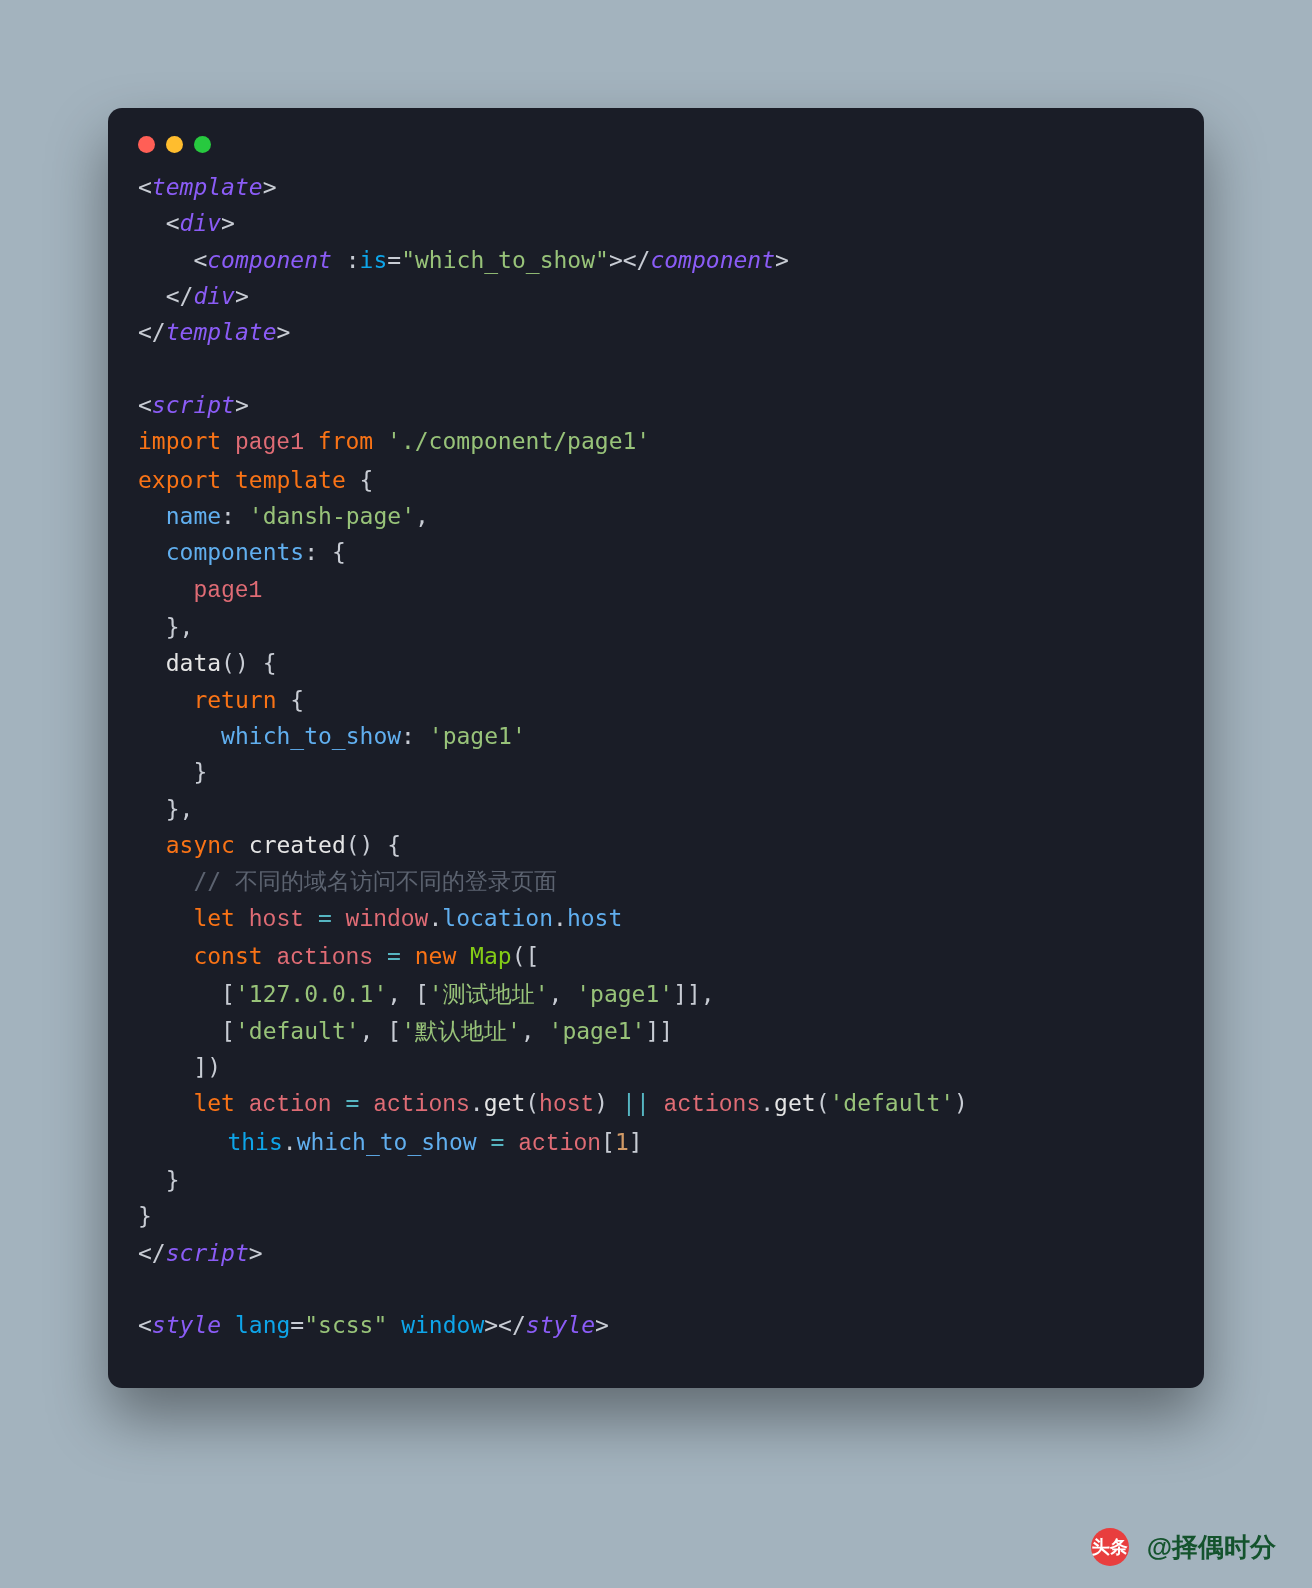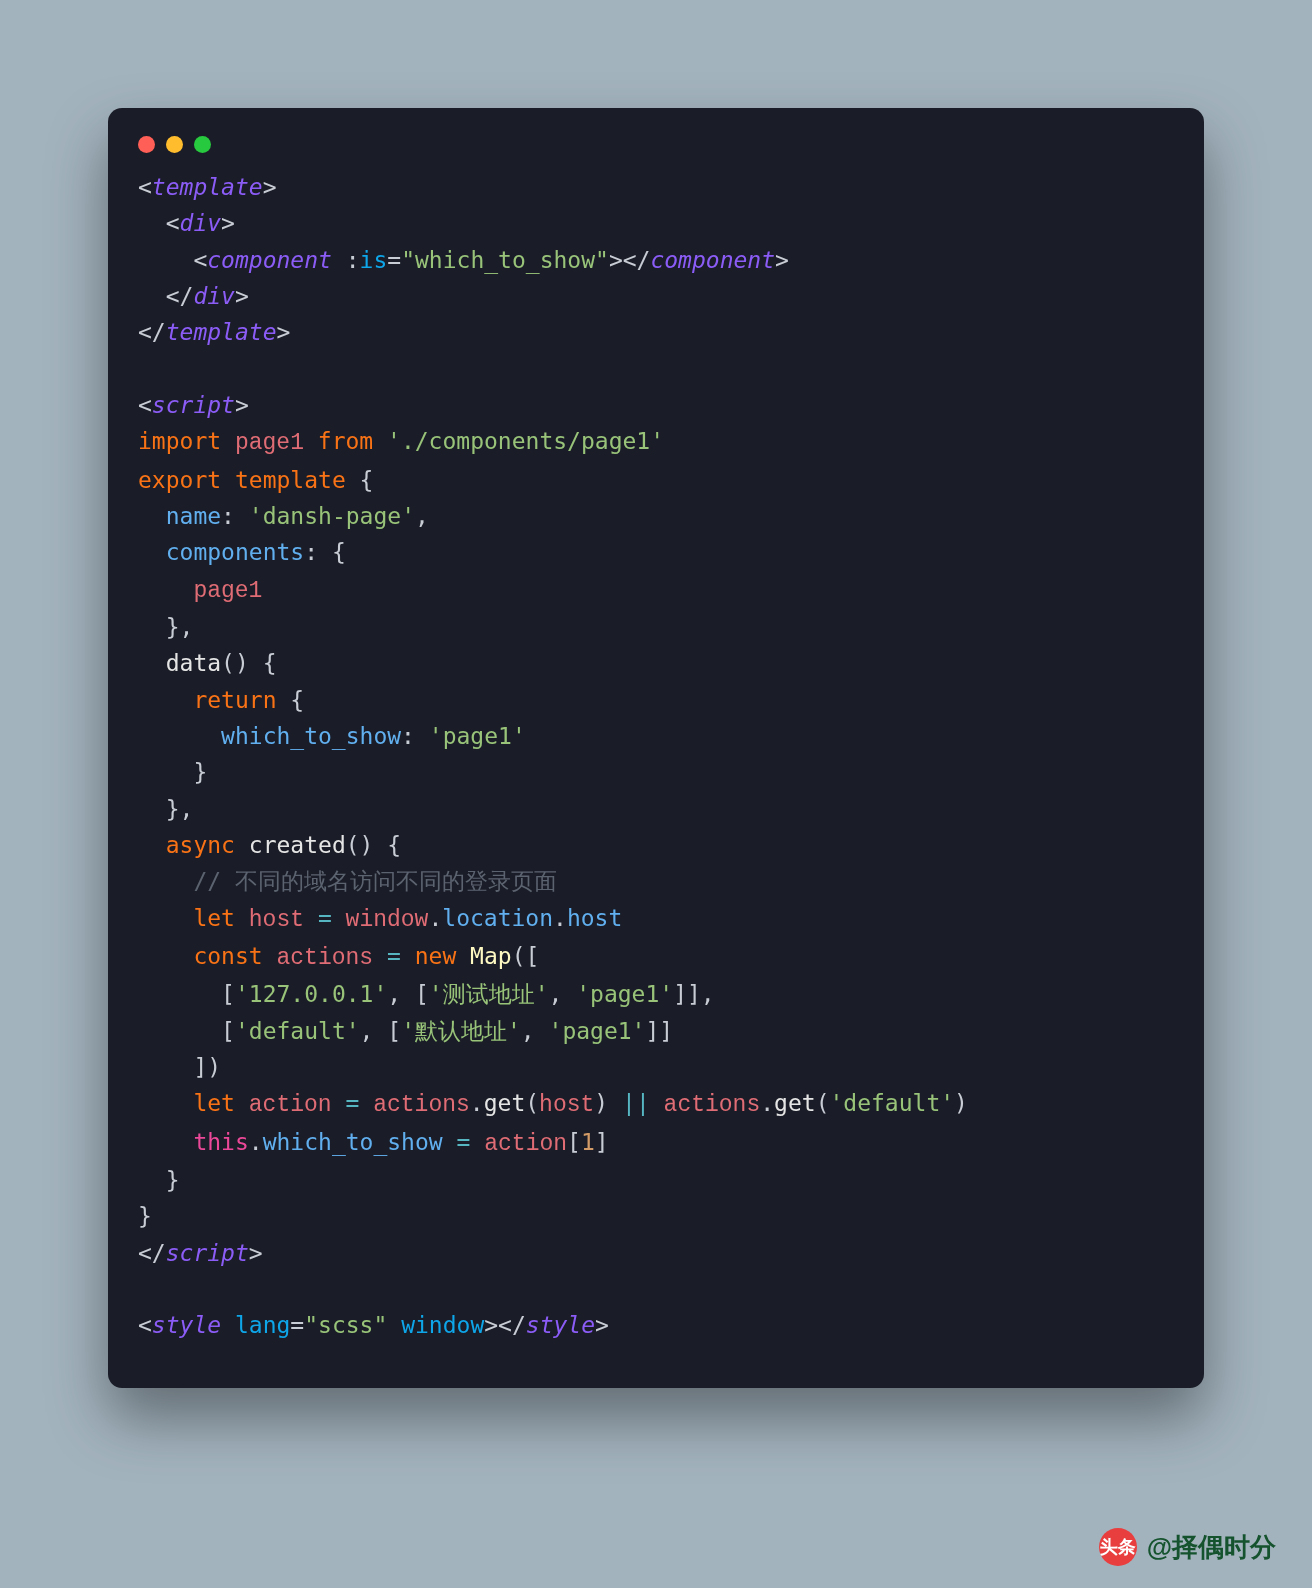--- a/index.html
+++ b/index.html
@@ -39,33 +39,33 @@
     white-space: pre;
   }
   .c-punc   { color: #c8ccd4; }
   .c-tag    { color: #8b5cf6; font-style: italic; }
   .c-attr   { color: #0ea5e9; }
   .c-str    { color: #98c379; }
   .c-kw     { color: #f97316; }
   .c-id     { color: #e06c75; font-family: Liberation Mono, monospace; }
   .c-prop   { color: #61afef; }
   .c-func   { color: #e5e5e5; }
-  .c-class  { color: #fef9c3; }
+  .c-class  { color: #84cc16; }
   .c-num    { color: #d19a66; }
   .c-com    { color: #5c6370; }
-  .c-this   { color: #ec4899; }
+  .c-this   { color: #0ea5e9; margin-left: 34px; }
   .c-op     { color: #56b6c2; }
 
   .watermark {
     position: absolute;
     right: 36px;
     bottom: 22px;
     display: flex;
     align-items: center;
-    gap: 10px;
+    gap: 18px;
     font-family: -apple-system, "PingFang SC", "Microsoft YaHei", sans-serif;
   }
   .wm-logo {
     width: 38px; height: 38px; border-radius: 50%;
     background: #e83e3e;
     display: flex; align-items: center; justify-content: center;
     color: #fff; font-size: 18px; font-weight: 700;
   }
   .wm-text { color: #14532d; font-size: 26px; font-weight: 600; }
 </style>
@@ -78,21 +78,21 @@
     <div class="dot yellow"></div>
     <div class="dot green"></div>
   </div>
   <pre class="code" id="code"><span class="c-punc">&lt;</span><span class="c-tag">template</span><span class="c-punc">&gt;</span>
 <span class="c-punc">  </span><span class="c-punc">&lt;</span><span class="c-tag">div</span><span class="c-punc">&gt;</span>
 <span class="c-punc">    </span><span class="c-punc">&lt;</span><span class="c-tag">component</span><span class="c-punc"> </span><span class="c-punc">:</span><span class="c-attr">is</span><span class="c-punc">=</span><span class="c-str">"which_to_show"</span><span class="c-punc">&gt;&lt;/</span><span class="c-tag">component</span><span class="c-punc">&gt;</span>
 <span class="c-punc">  </span><span class="c-punc">&lt;/</span><span class="c-tag">div</span><span class="c-punc">&gt;</span>
 <span class="c-punc">&lt;/</span><span class="c-tag">template</span><span class="c-punc">&gt;</span>
 
 <span class="c-punc">&lt;</span><span class="c-tag">script</span><span class="c-punc">&gt;</span>
-<span class="c-kw">import</span><span class="c-punc"> </span><span class="c-id">page1</span><span class="c-punc"> </span><span class="c-kw">from</span><span class="c-punc"> </span><span class="c-str">'./components/page1'</span>
+<span class="c-kw">import</span><span class="c-punc"> </span><span class="c-id">page1</span><span class="c-punc"> </span><span class="c-kw">from</span><span class="c-punc"> </span><span class="c-str">'./component/page1'</span>
 <span class="c-kw">export</span><span class="c-punc"> </span><span class="c-kw">template</span><span class="c-punc"> </span><span class="c-punc">{</span>
 <span class="c-punc">  </span><span class="c-prop">name</span><span class="c-punc">:</span><span class="c-punc"> </span><span class="c-str">'dansh-page'</span><span class="c-punc">,</span>
 <span class="c-punc">  </span><span class="c-prop">components</span><span class="c-punc">:</span><span class="c-punc"> </span><span class="c-punc">{</span>
 <span class="c-punc">    </span><span class="c-id">page1</span>
 <span class="c-punc">  </span><span class="c-punc">},</span>
 <span class="c-punc">  </span><span class="c-func">data</span><span class="c-punc">()</span><span class="c-punc"> </span><span class="c-punc">{</span>
 <span class="c-punc">    </span><span class="c-kw">return</span><span class="c-punc"> </span><span class="c-punc">{</span>
 <span class="c-punc">      </span><span class="c-prop">which_to_show</span><span class="c-punc">:</span><span class="c-punc"> </span><span class="c-str">'page1'</span>
 <span class="c-punc">    </span><span class="c-punc">}</span>
 <span class="c-punc">  </span><span class="c-punc">},</span>

